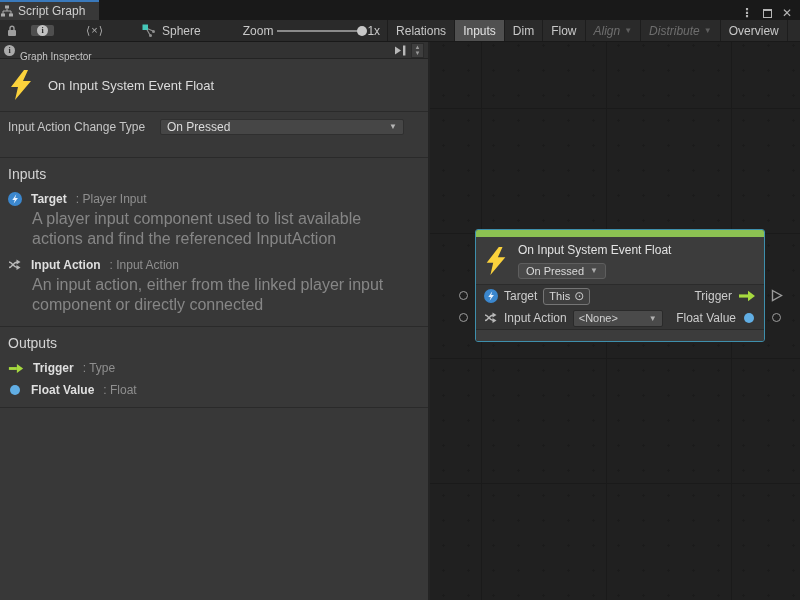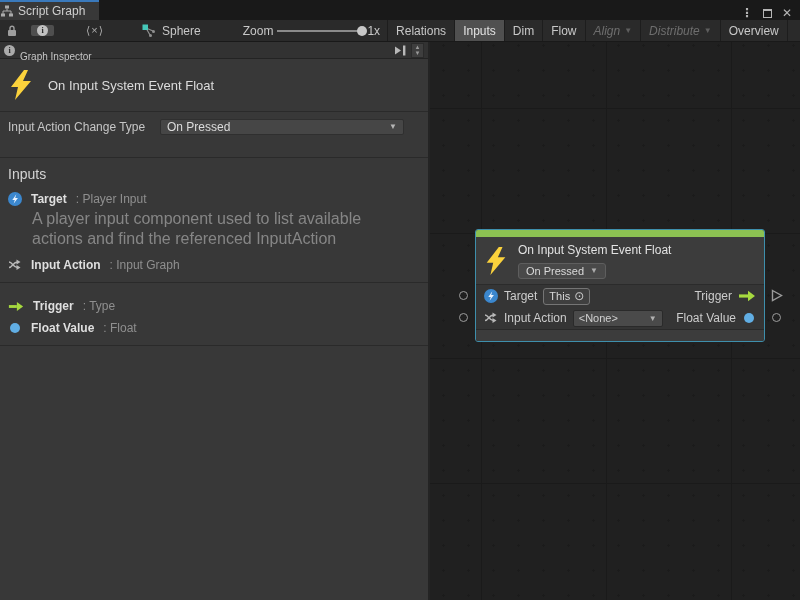--- a/index.html
+++ b/index.html
@@ -227,25 +227,27 @@
       </div>
       <div class="io-desc">A player input component used to list available actions and find the referenced InputAction</div>
       <div class="io-row">
         <svg class="icon-14" viewBox="0 0 14 14">
           <path d="M1 9.5 C4.5 9.5 5 4 9.5 4" stroke="#B8B8B8" stroke-width="1.4" fill="none"></path>
           <polygon points="8.5,1.5 12.5,4 8.5,6.5" fill="#B8B8B8"></polygon>
           <path d="M1 4 C4.5 4 5 9.5 9.5 9.5" stroke="#B8B8B8" stroke-width="1.4" fill="none"></path>
           <polygon points="8.5,7 12.5,9.5 8.5,12" fill="#B8B8B8"></polygon>
         </svg>
         <span class="io-name">Input Action</span>
-        <span class="io-type">: Input Graph</span>
-      </div>
+        <span class="io-type">: Input Action</span>
+      </div>
+      <div class="io-desc" style="margin-bottom:2px">An input action, either from the linked player input component or directly connected</div>
     </div>
 
     <div class="section io-block">
+      <div class="io-heading">Outputs</div>
       <div class="io-row">
         <svg width="16" height="11" viewBox="0 0 18 12">
           <path d="M1 6 H10" stroke="#A6D93F" stroke-width="3.2"></path>
           <polygon points="10,0.8 17,6 10,11.2" fill="#A6D93F"></polygon>
         </svg>
         <span class="io-name">Trigger</span>
         <span class="io-type">: Type</span>
       </div>
       <div class="io-row">
         <span class="blue-dot"></span>

